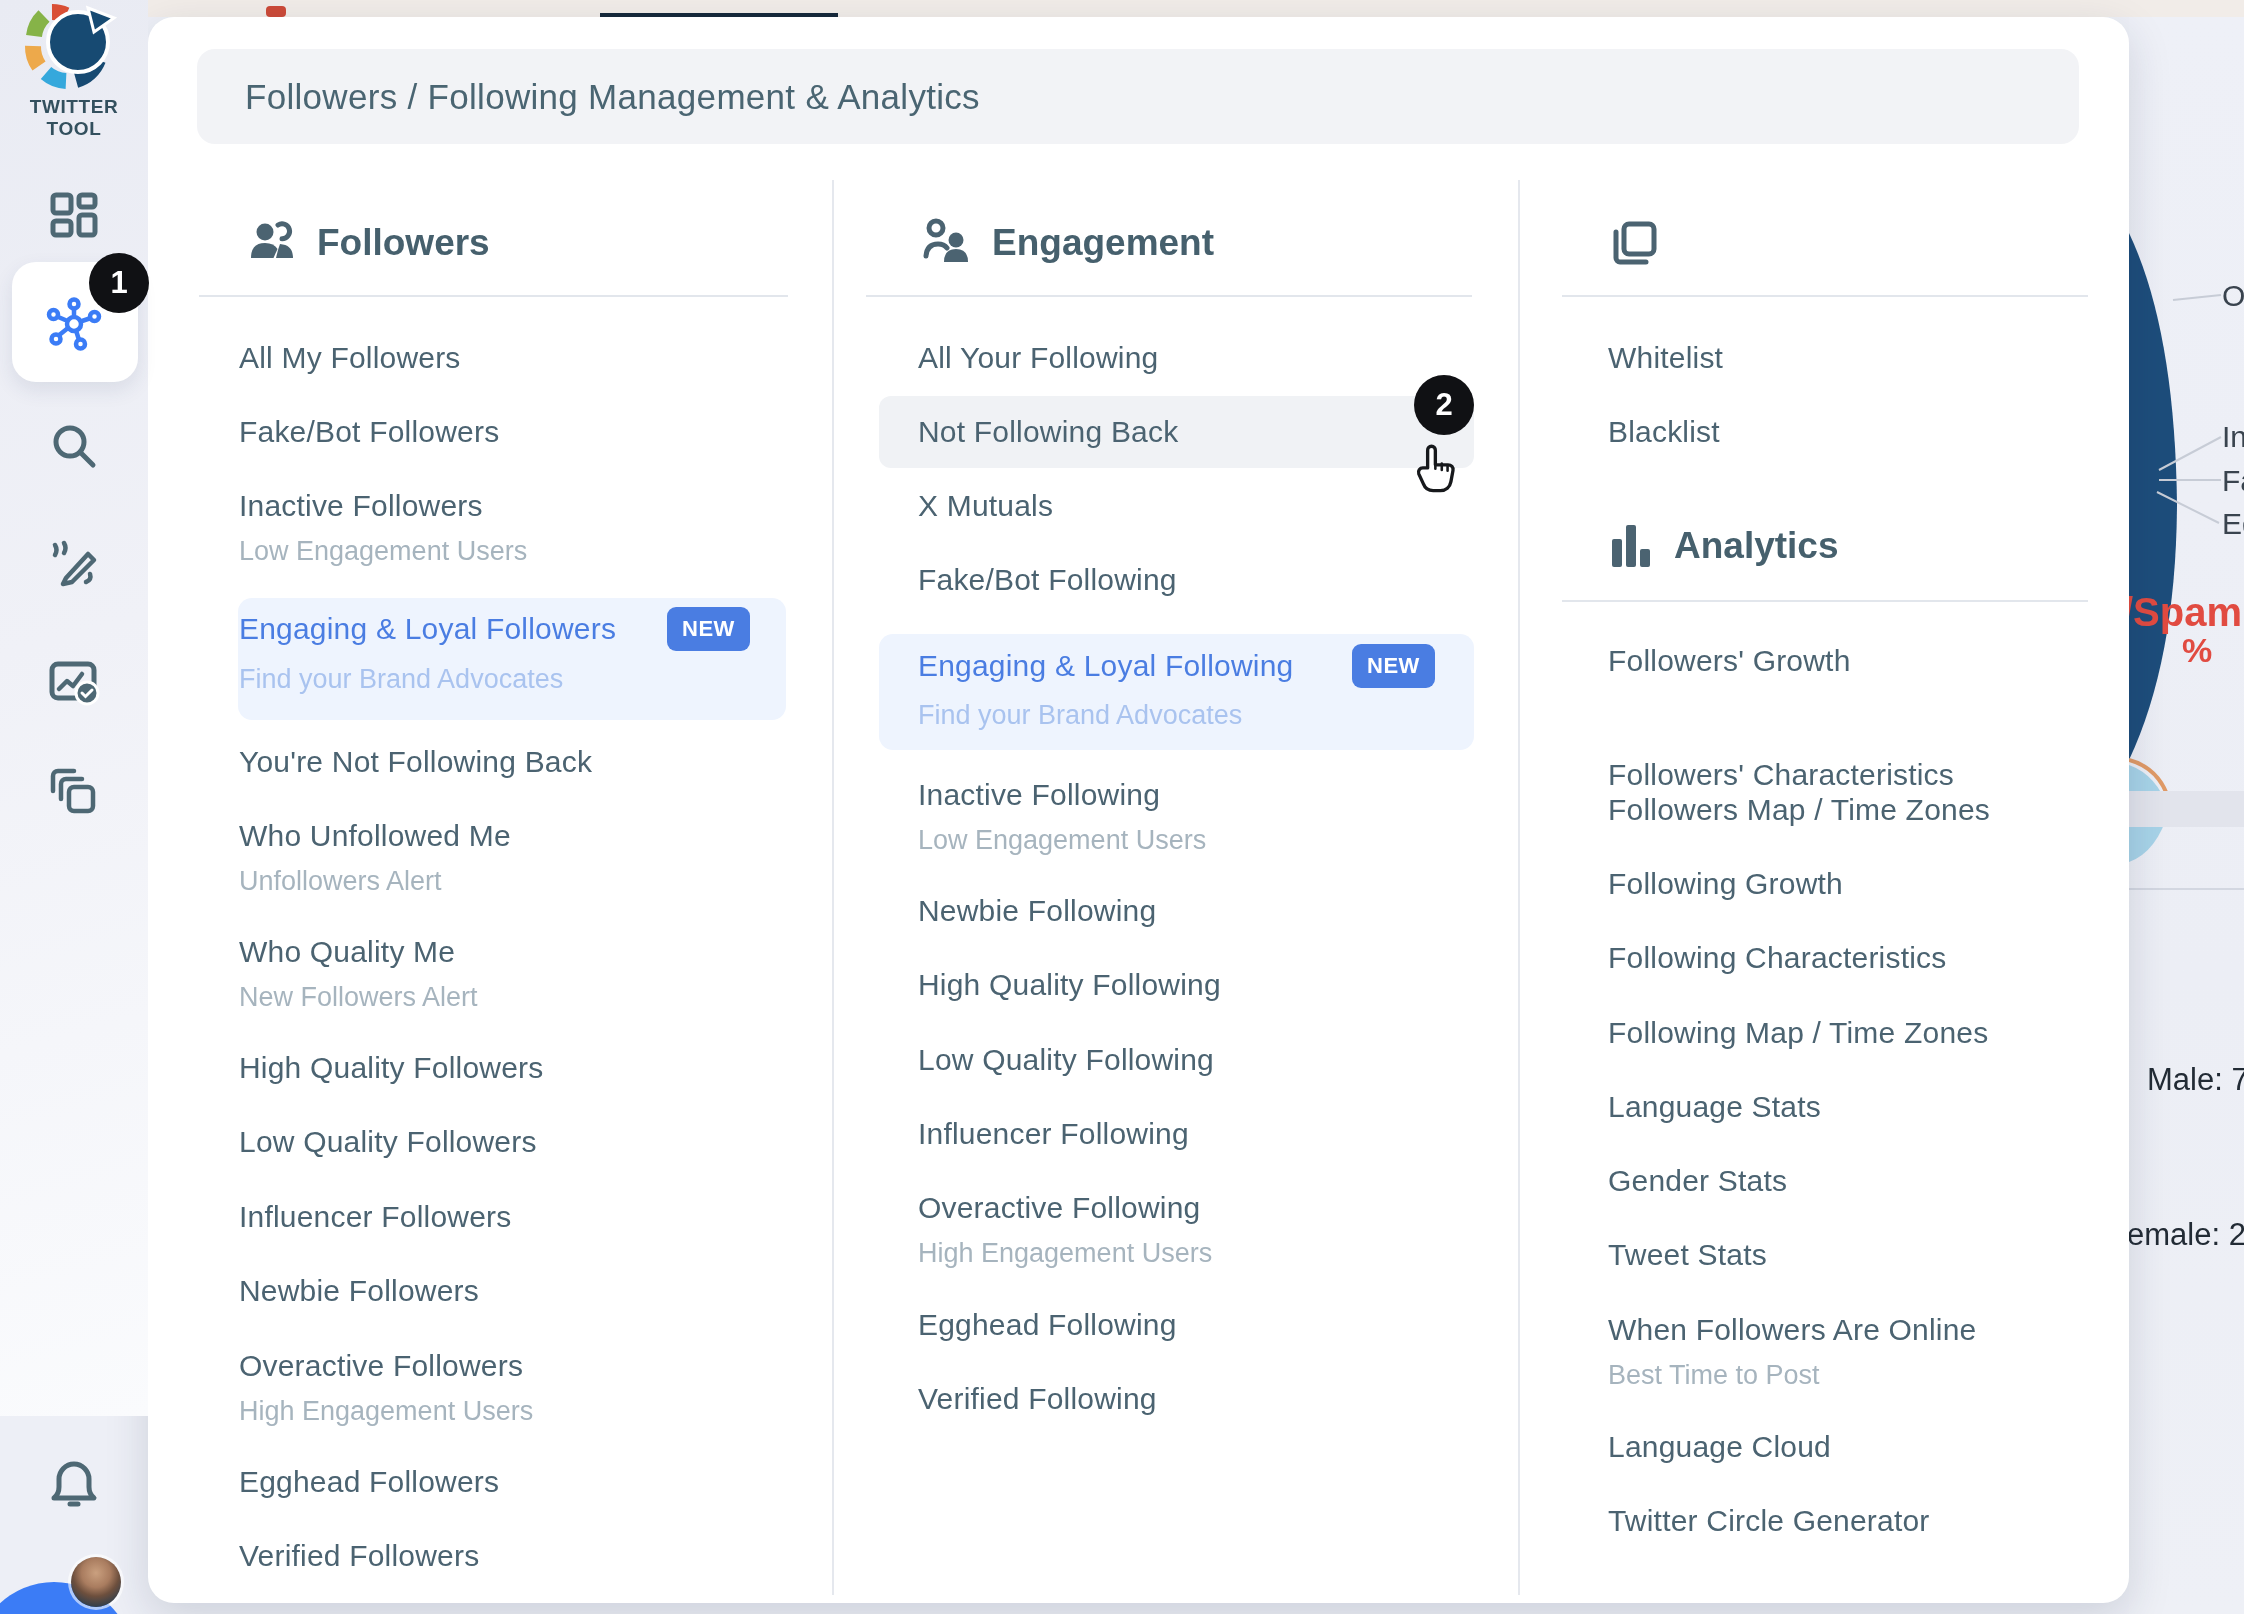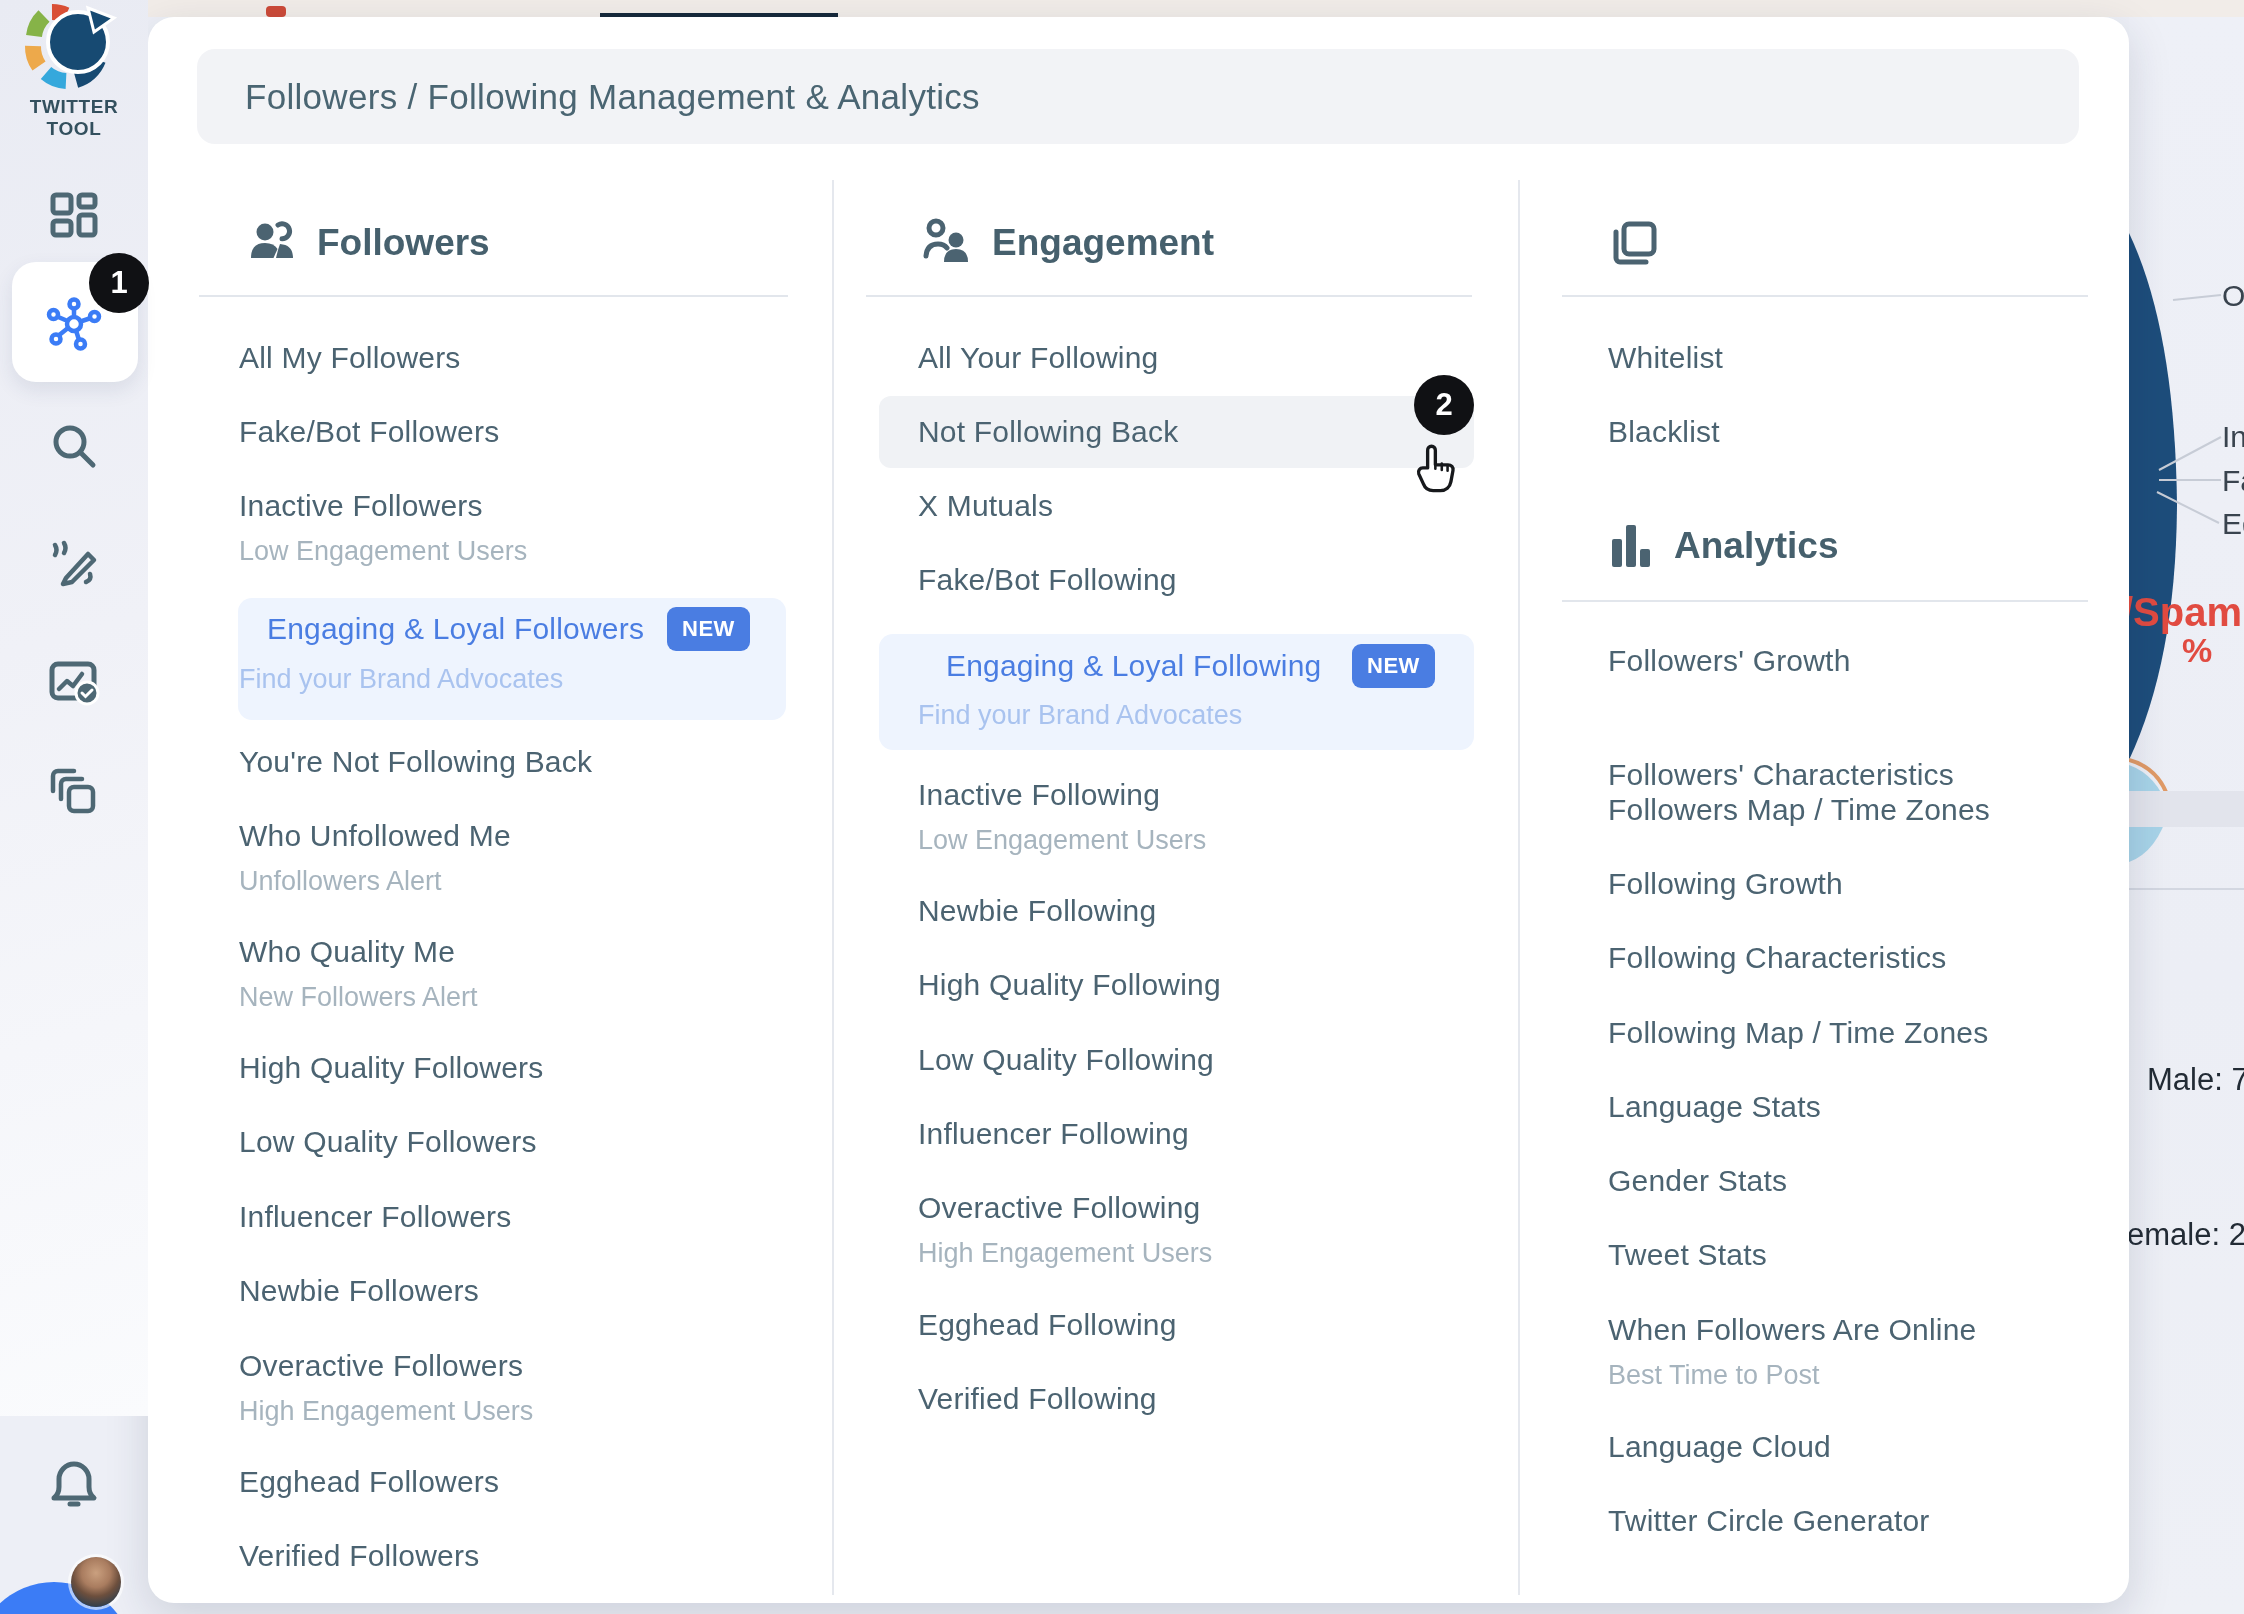--- a/index.html
+++ b/index.html
@@ -23,21 +23,21 @@
          border-radius:26px;box-shadow:0 14px 44px rgba(30,40,70,.15);}
   .titlebar{position:absolute;left:197px;top:49px;width:1882px;height:95px;background:#f2f3f6;border-radius:18px;}
   .page-title{position:absolute;left:245px;top:97px;transform:translateY(-50%);font-size:35px;font-weight:400;
               color:#4a6572;letter-spacing:.3px;white-space:nowrap;}
   .vdiv{position:absolute;top:180px;width:2px;height:1415px;background:#e5e8ee;}
   .hdr-div{position:absolute;height:2px;background:#e2e6ec;}
   .colhead{position:absolute;transform:translateY(-50%);display:flex;align-items:center;gap:18px;
            font-size:37px;font-weight:700;color:#46606d;white-space:nowrap;}
   .mi{position:absolute;transform:translateY(-50%);font-size:30px;color:#4b6371;white-space:nowrap;cursor:pointer;letter-spacing:.2px;}
   .msub{position:absolute;transform:translateY(-50%);font-size:27px;color:#a6b4be;white-space:nowrap;}
-  .blue{color:#4a7de2;margin-left:28px;}
+  .blue{color:#4a7de2;}
   .bluesub{color:#a9c3ef;}
   .hlrow{position:absolute;background:#eef4fe;border-radius:14px;}
   .hoverrow{position:absolute;background:#f0f2f5;border-radius:12px;}
   .newbadge{position:absolute;transform:translateY(-50%);background:#4a7de2;color:#fff;font-size:22px;font-weight:700;
             border-radius:9px;padding:9px 15px;letter-spacing:.5px;}
   
   .sidebar{position:absolute;left:0;top:0;width:148px;height:1416px;
            background:linear-gradient(165deg,#e9ebf3 0%,#f0f1f7 45%,#fafbfd 100%);}
   .brand{position:absolute;left:0;top:96px;width:148px;text-align:center;font-size:19px;font-weight:700;
          color:#33505e;letter-spacing:.6px;}

